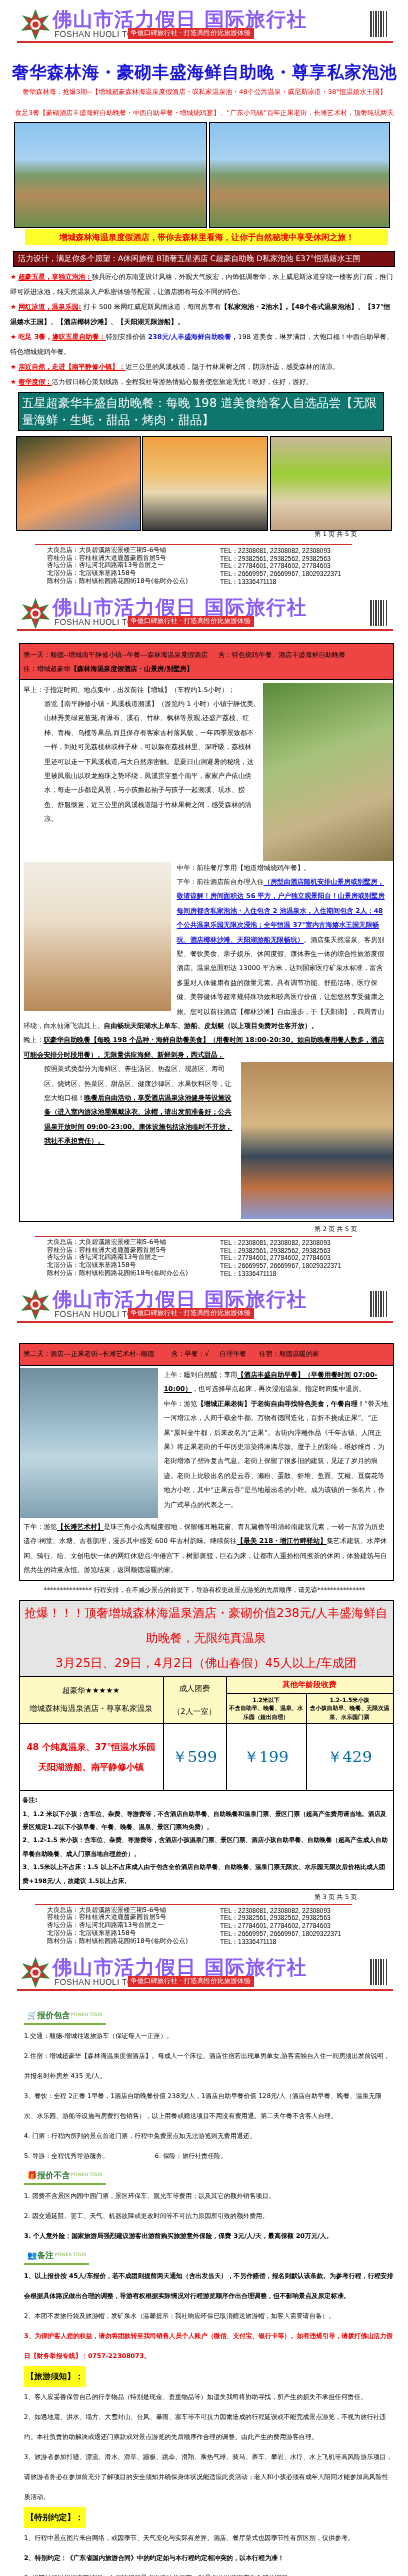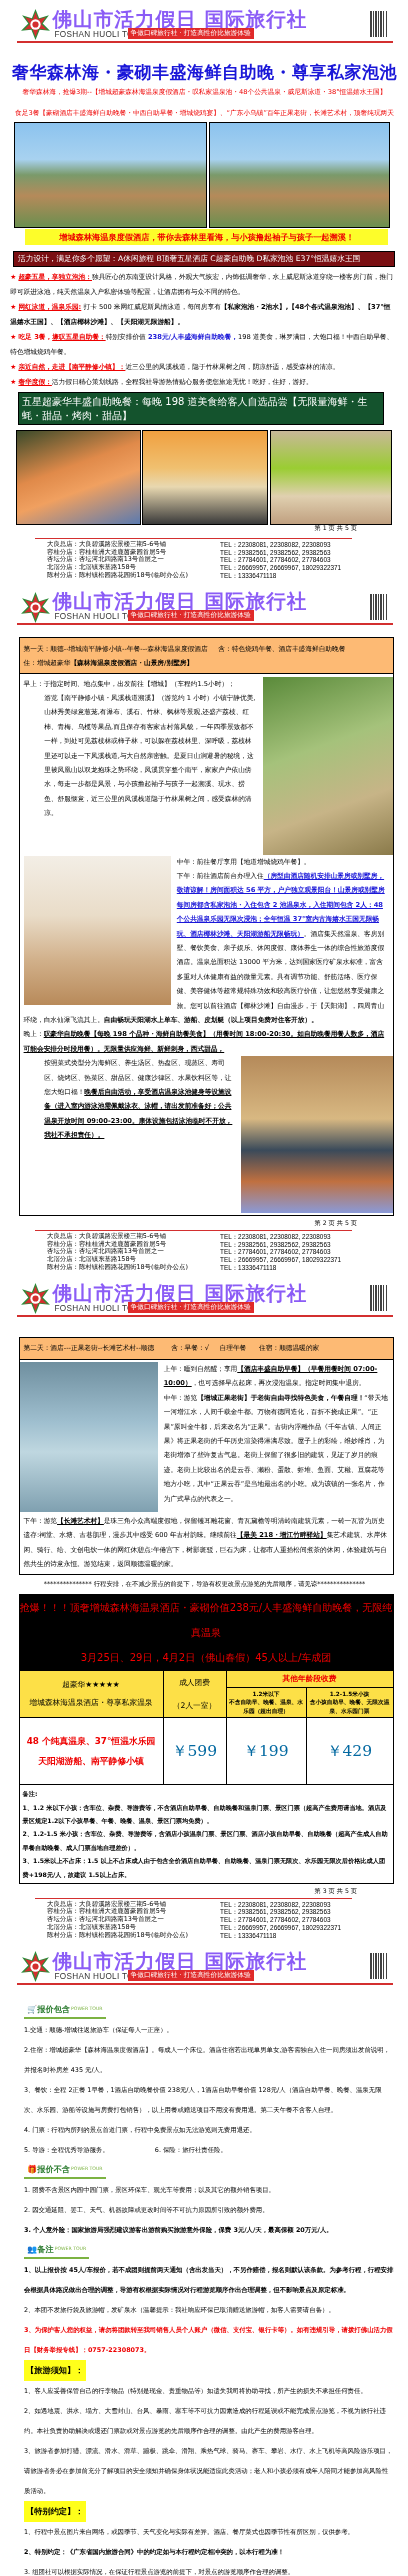--- a/index.html
+++ b/index.html
@@ -24,39 +24,39 @@
 .sub2{color:#e00;text-align:center;font-size:6.7px;margin-top:12.4px}
 .photos{display:flex;gap:1.5px;margin:4.1px 14.4px 0 14.4px}
 .ph{border:0.5px solid #000;height:106px;background:linear-gradient(180deg,#8cc3ee 0%,#a8d2f0 35%,#7a9a6a 50%,#b58a5a 70%,#6b8f4f 100%)}
 .yband{margin:1px 20.6px 0 25px;background:#fdfd2a;color:#e00;font-size:8.2px;text-align:center;padding:2.1px 0;font-weight:bold}
 .mband{margin:6.2px 14.4px 0 13px;background:#7a0f12;color:#fff;font-size:7.7px;padding:2.1px 4.1px;border:0.5px solid #000}
 .feat{margin:3.1px 14.4px 0 10.3px;font-size:6.7px;line-height:15px}
 .feat .star{color:#e00}
 .feat .lbl{color:#e00;font-weight:bold;text-decoration:underline}
 .feat b{font-weight:bold}
 .blue{color:#1a17d8;font-weight:bold}
-.fband{margin:2.1px 25px 0 18px;background:#14532d;color:#fff;font-size:10px;padding:1.5px 3.1px;border:0.5px solid #000}
+.fband{margin:2.1px 25px 0 18px;background:#0f766e;color:#fff;font-size:12px;padding:1.5px 3.1px;border:0.5px solid #000}
 .food{display:flex;gap:1.5px;margin:5.2px 14.4px 0 15.5px}
 .food div{height:95px;border:0.5px solid #000}
 .day{margin:0 15.5px 0 18.5px;border:0.5px solid #000}
-.dayhead{background:#fdba74;border-bottom:0.5px solid #000;padding:3.1px 4.1px;font-size:6.7px;line-height:14.4px}
+.dayhead{background:#ef4444;border-bottom:0.5px solid #000;padding:3.1px 4.1px;font-size:6.7px;line-height:14.4px}
 .dayhead .r{text-align:left}
 .daybody{padding:2.1px 4.1px;font-size:6.7px;line-height:14.4px;position:relative}
 .u{text-decoration:underline;font-weight:bold}
 .lnk{color:#1a17d8;text-decoration:underline;font-weight:bold}
 .indent{padding-left:20.6px}
 .img{background:linear-gradient(160deg,#5a8a3a,#a5c27b 40%,#c7b487 70%,#8a7a4a)}
 .imgroom{background:linear-gradient(180deg,#f3eee6 0%,#e9dcc8 40%,#d1b08a 70%,#b88a5a 100%)}
 .imgbuf{background:linear-gradient(180deg,#b58a5a,#d8b882 40%,#3a4a5a 60%,#c07040 80%,#8a9ad8)}
 .imgkayak{background:linear-gradient(180deg,#6f8f9f,#9fbfcf 40%,#bfd7e0 60%,#7fa0b0)}
 .note-stars{text-align:center;font-size:6.4px;margin:5.2px 0}
 table.price{border-collapse:collapse;margin:0 15.5px 0 18.5px;width:375px}
 table.price td{border:1px solid #000;text-align:center;vertical-align:middle}
-.ph1{background:#000000;color:#e00;font-size:10px;line-height:25px}
-.hd{background:#fde047}
+.ph1{background:#e5e5e5;color:#e00;font-size:12px;line-height:25px}
+.hd{background:#fef9c3}
 .red{color:#e00}
 .big{font-size:15.5px;color:#0369a1;font-family:"DejaVu Serif",serif}
 .remark{margin:0 15.5px 0 18.5px;border:1px solid #000;border-top:none;padding:2.1px 3.1px;font-size:6.2px;line-height:13.4px;font-weight:bold}
 .sec{margin:0 15.5px 0 24px;font-size:6.4px;line-height:20px}
 .sec .hdr{display:inline-flex;align-items:flex-end;height:15.5px;padding:0 3.1px;background:linear-gradient(0deg,#7cb342 0 2.1px,transparent 2.1px);color:#2e7d32;font-weight:bold;font-size:8.2px}
 .sec .hdr small{font-size:4.6px;color:#7cb342;font-weight:normal;margin-left:1px}
 .ybox{display:inline-block;background:#ffff1a;font-weight:bold;font-size:8.2px;padding:2.1px 2.1px;line-height:16.5px}
 .redbold{color:#e00;font-weight:bold}
 </style>
 </head>
@@ -78,21 +78,21 @@
   </div>
 
   <h1 class="title">奢华森林海・豪砌丰盛海鲜自助晚・尊享私家泡池</h1>
   <div class="sub">奢华森林海，抢爆3期--【增城超豪森林海温泉度假酒店・叹私家温泉池・48个公共温泉・威尼斯泳道・38°恒温嬉水王国】</div>
   <div class="sub2">食足3餐【豪砌酒店丰盛海鲜自助晚餐・中西自助早餐・增城烧鸡宴】、“广东小乌镇”百年正果老街，长滩艺术村，顶奢纯玩两天</div>
 
   <div class="photos">
     <div class="ph" style="width:193px"></div>
     <div class="ph" style="width:181px"></div>
   </div>
-  <div class="yband">增城森林海温泉度假酒店，带你去森林里看海，与小孩撸起袖子与孩子一起溯溪！</div>
+  <div class="yband">增城森林海温泉度假酒店，带你去森林里看海，让你于自然秘境中享受休闲之旅！</div>
   <div class="mband">活力设计，满足你多个愿望：A休闲旅程 B顶奢五星酒店 C超豪自助晚 D私家泡池 E37°恒温嬉水王国</div>
 
   <div class="feat">
     <div><span class="star">★ </span><span class="lbl">超豪五星，享独立泡池：</span><span>独具匠心的东南亚设计风格，外观大气恢宏，内饰低调奢华，水上威尼斯泳道穿绕一楼客房门前，推门即可跃进泳池，纯天然温泉入户私密体验等配置，让酒店拥有与众不同的特色。</span></div>
     <div><span class="star">★ </span><span class="lbl">网红泳道，温泉乐园:</span> <span>打卡 500 米网红威尼斯风情泳道，每间房享有</span><b>【私家泡池・2池水】,【48个各式温泉泡池】、【37°恒温嬉水王国】、【酒店椰林沙滩】、【天阳湖无限游船】。</b></div>
     <div><span class="star">★ </span><span class="redbold">吃足 3餐，</span><span class="lbl">壕叹五星自助餐：</span><span>特别安排价值 </span><span class="blue">238元/人丰盛海鲜自助晚餐，</span><span>198 道美食，琳罗满目，大饱口福！中西自助早餐、特色增城烧鸡午餐。</span></div>
     <div><span class="star">★ </span><span class="lbl">亲近自然，走进【南平静修小镇】：</span><span>近三公里的凤溪栈道，隐于竹林果树之间，阴凉舒适，感受森林的清凉。</span></div>
     <div><span class="star">★ </span><span class="lbl">奢华度假：</span><span>活力假日精心策划线路，全程我社导游热情贴心服务使您旅途无忧！吃好，住好，游好。</span></div>
   </div>
 

